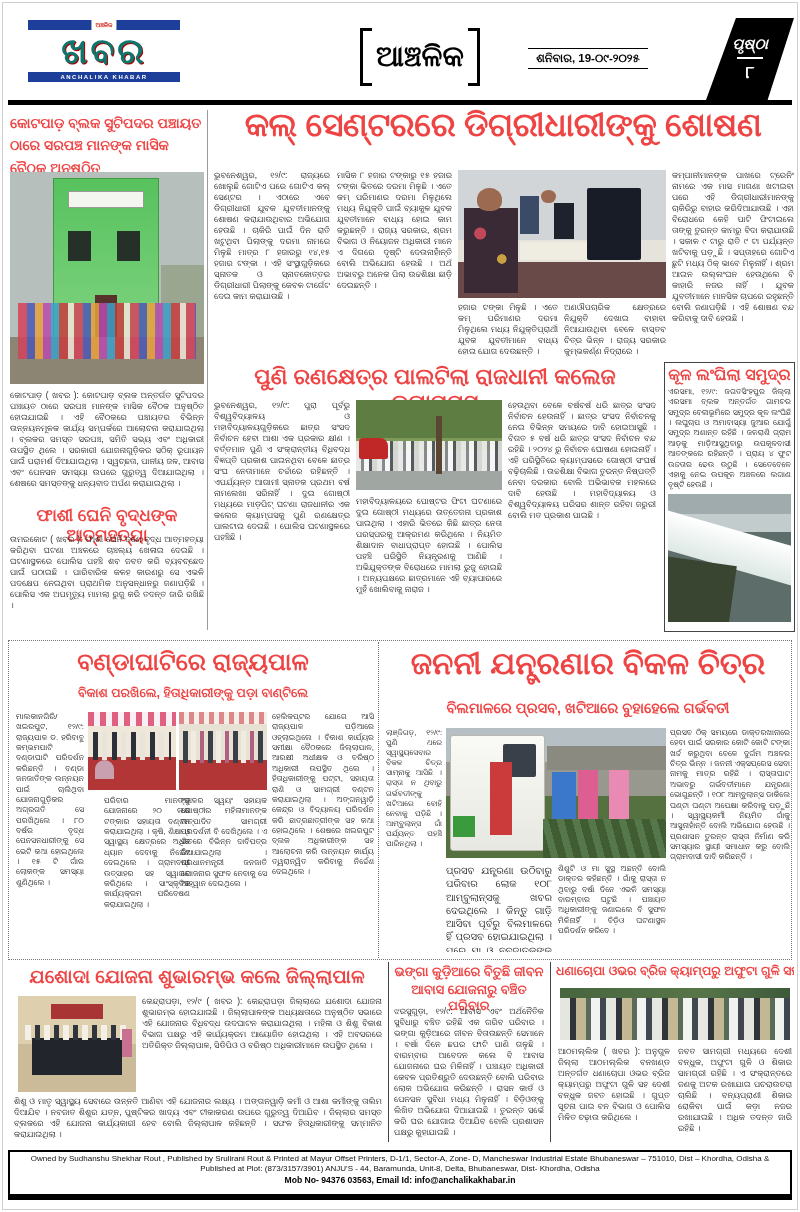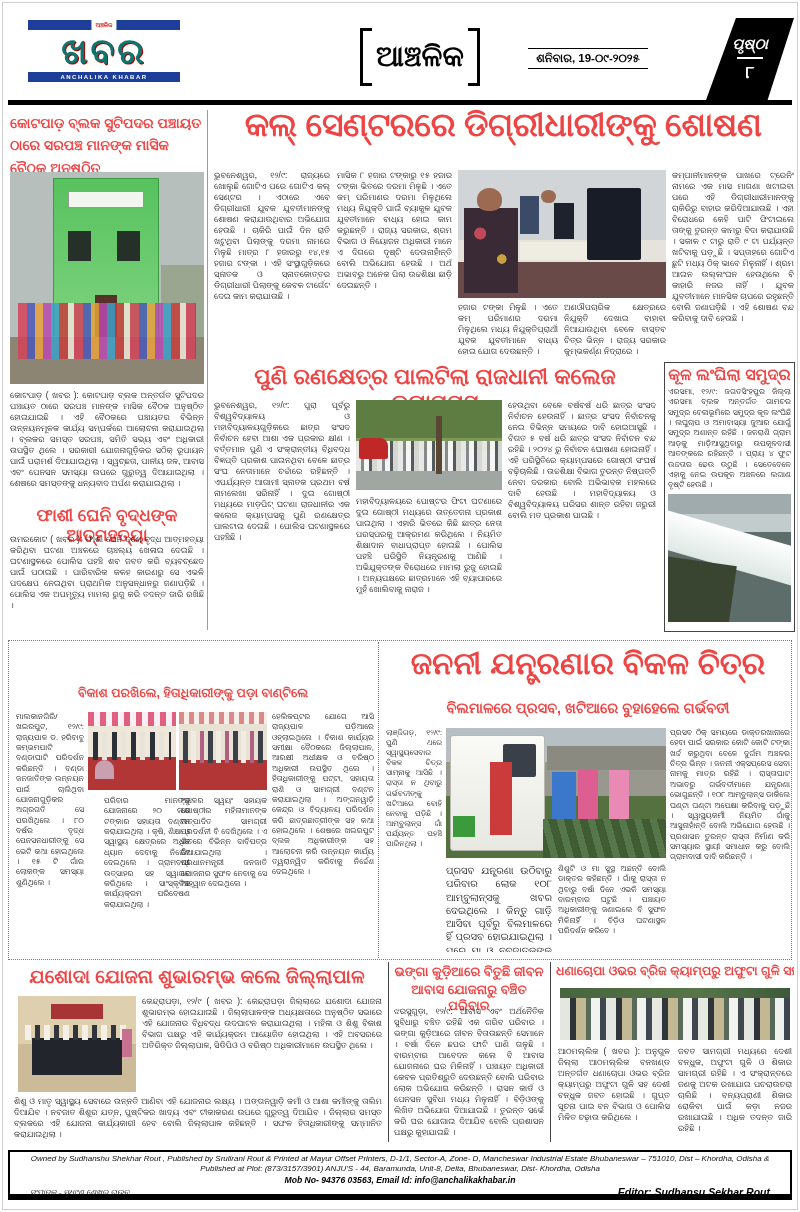--- a/index.html
+++ b/index.html
@@ -34,21 +34,21 @@
   .ptab .num{font-size:17px;font-weight:700;}
   .rule{background:#000;}
   .vline{background:#9a9a9a;width:1px;}
   .vline-dark{background:#444;width:1px;}
   .dotted-box{border:1px dotted #777;}
   .solid-box{border:1px solid #444;}
   .ph{overflow:hidden;background:#c8c8c8;}
   .ph div{position:absolute;}
   
   .footer-box{border:2px solid #000;border-bottom:6px solid #000;
-      padding:2px 20px;box-sizing:border-box;font-style:italic;}
+      padding:2px 4px;box-sizing:border-box;}
   .f1{font-size:8px;line-height:1.25;text-align:center;color:#111;}
   .f2{font-size:8.6px;font-weight:700;text-align:center;color:#000;margin-top:1px;}
   .frow{display:flex;justify-content:space-between;align-items:flex-end;margin-top:1px;}
   .fod{font-size:8px;color:#111;}
   .fen{font-size:10.5px;font-weight:700;color:#000;}
 </style>
 </head>
 <body>
 
 <div class="page">
@@ -139,20 +139,21 @@
     <div class="ph" style="position:relative;width:123px;height:128px;margin-top:3px;">
       <div style="left:0;top:0;width:100%;height:100%;background:linear-gradient(#9fabad 0 16%,#c2cccc 16% 30%,#5d6d69 30% 100%);"></div>
       <div style="left:-12%;top:28%;width:130%;height:30%;background:linear-gradient(#ffffff,#dde8e4);transform:rotate(16deg);"></div>
       <div style="left:-6%;bottom:-10%;width:58%;height:58%;background:#3a4531;transform:rotate(8deg);"></div>
     </div>
   </div>
 
   <div class="abs dotted-box" style="left:8px;top:640px;width:784px;height:320px;"></div>
   <div class="abs" style="left:378px;top:642px;width:0;height:316px;border-left:1px dotted #777;"></div>
 
+  <div class="abs hl ctr" style="left:12px;top:648px;width:362px;font-size:24px;">ବଣ୍ଡାଘାଟିରେ ରାଜ୍ୟପାଳ</div>
   <div class="abs hl ctr" style="left:12px;top:686px;width:362px;font-size:12.5px;">ବିକାଶ ପରଖିଲେ, ହିତାଧିକାରୀଙ୍କୁ ପଡ଼ା ବାଣ୍ଟିଲେ</div>
 
   <div class="abs bt" style="left:16px;top:712px;width:68px;height:238px;font-size:7.8px;">ମାଲକାନଗିରି/ଖଇରପୁଟ, ୧୨/୯: ରାଜ୍ୟପାଳ ଡ. ହରିବାବୁ କମ୍ଭମପାଟି ବଣ୍ଡାଘାଟି ପରିଦର୍ଶନ କରିଛନ୍ତି । ବଣ୍ଡା ଜନଜାତିଙ୍କ ଉନ୍ନୟନ ପାଇଁ ଚାଲିଥିବା ଯୋଜନାଗୁଡ଼ିକର ଅଗ୍ରଗତି ସେ ପରଖିଥିଲେ । ୮୦ ବର୍ଷର ବୃଦ୍ଧ ପେନସନଧାରୀଙ୍କୁ ସେ ଭେଟି କଥା ହୋଇଥିଲେ । ୧୫ ଟି ଗାଁର ଲୋକଙ୍କ ସମସ୍ୟା ଶୁଣିଥିଲେ ।</div>
 
   <div class="abs ph" style="left:88px;top:712px;width:88px;height:78px;">
     <div style="left:0;top:0;width:100%;height:100%;background:linear-gradient(#efe8da 0 58%,#b23636 58% 100%);"></div>
     <div style="left:0;top:0;width:100%;height:18%;background:repeating-linear-gradient(90deg,#e06080 0 6px,#f8f0f4 6px 12px);"></div>
     <div style="left:6%;top:26%;width:88%;height:36%;background:repeating-linear-gradient(90deg,#2c3038 0 5px,transparent 5px 9px,#e8e4da 9px 14px,transparent 14px 19px);"></div>
     <div style="left:8%;top:62%;width:22%;height:24%;background:#c8a0b0;border-radius:50% 50% 0 0;"></div>
   </div>
@@ -213,18 +214,14 @@
   <div class="abs ph" style="left:560px;top:988px;width:230px;height:52px;">
     <div style="left:0;top:0;width:100%;height:100%;background:linear-gradient(90deg,#47653e,#587549 60%,#3c5a3a);"></div>
     <div style="left:0;bottom:0;width:100%;height:80%;background:repeating-linear-gradient(90deg,#f2f2ee 0 10px,#2c3038 10px 16px,#cdbf9a 16px 26px,#5a6a5c 26px 31px,#ffffff 31px 40px,#3e4450 40px 46px);opacity:.92;"></div>
   </div>
   <div class="abs bt" style="left:558px;top:1046px;width:112px;height:96px;">ଆଠମଲ୍ଲିକ ( ଖବର ): ଅନୁଗୁଳ ଜିଲ୍ଲା ଆଠମଲ୍ଲିକ ବନଖଣ୍ଡ ଅନ୍ତର୍ଗତ ଧଣାଚୋପା ଓଭର ବ୍ରିଜ କ୍ୟାମ୍ପରୁ ଅଫୁଟା ଗୁଳି ସହ ଦେଶୀ ବନ୍ଧୁକ ଜବତ ହୋଇଛି । ଗୁପ୍ତ ସୂଚନା ପାଇ ବନ ବିଭାଗ ଓ ପୋଲିସ ମିଳିତ ଚଢ଼ାଉ କରିଥିଲେ ।</div>
   <div class="abs bt" style="left:678px;top:1046px;width:114px;height:96px;">ଜବତ ସାମଗ୍ରୀ ମଧ୍ୟରେ ଦେଶୀ ବନ୍ଧୁକ, ଅଫୁଟା ଗୁଳି ଓ ଶିକାର ସାମଗ୍ରୀ ରହିଛି । ଏ ସଂକ୍ରାନ୍ତରେ ଜଣକୁ ଅଟକ ରଖାଯାଇ ପଚରାଉଚରା ଚାଲିଛି । ବନ୍ୟପ୍ରାଣୀ ଶିକାର ରୋକିବା ପାଇଁ କଡ଼ା ନଜର ରଖାଯାଇଛି । ଅଧିକ ତଦନ୍ତ ଜାରି ରହିଛି ।</div>
 
   <div class="abs footer-box" style="left:8px;top:1150px;width:784px;height:50px;">
     <div class="f1">Owned by Sudhanshu Shekhar Rout , Published by Srulirani Rout &amp; Printed at Mayur Offset Printers, D-1/1, Sector-A, Zone- D, Mancheswar Industrial Estate Bhubaneswar – 751010, Dist – Khordha, Odisha &amp; Published at Plot: (873/3157/3901) ANJU'S - 44, Baramunda, Unit-8, Delta, Bhubaneswar, Dist- Khordha, Odisha</div>
     <div class="f2">Mob No- 94376 03563, Email Id: info@anchalikakhabar.in</div>
-    <div class="frow">
-      <span class="fod">ସଂପାଦକ - ସୁଧାଂଶୁ ଶେଖର ରାଉତ</span>
-      <span class="fen">Editor: Sudhansu Sekhar Rout</span>
-    </div>
   </div>
 </div>
 
 </body></html>

